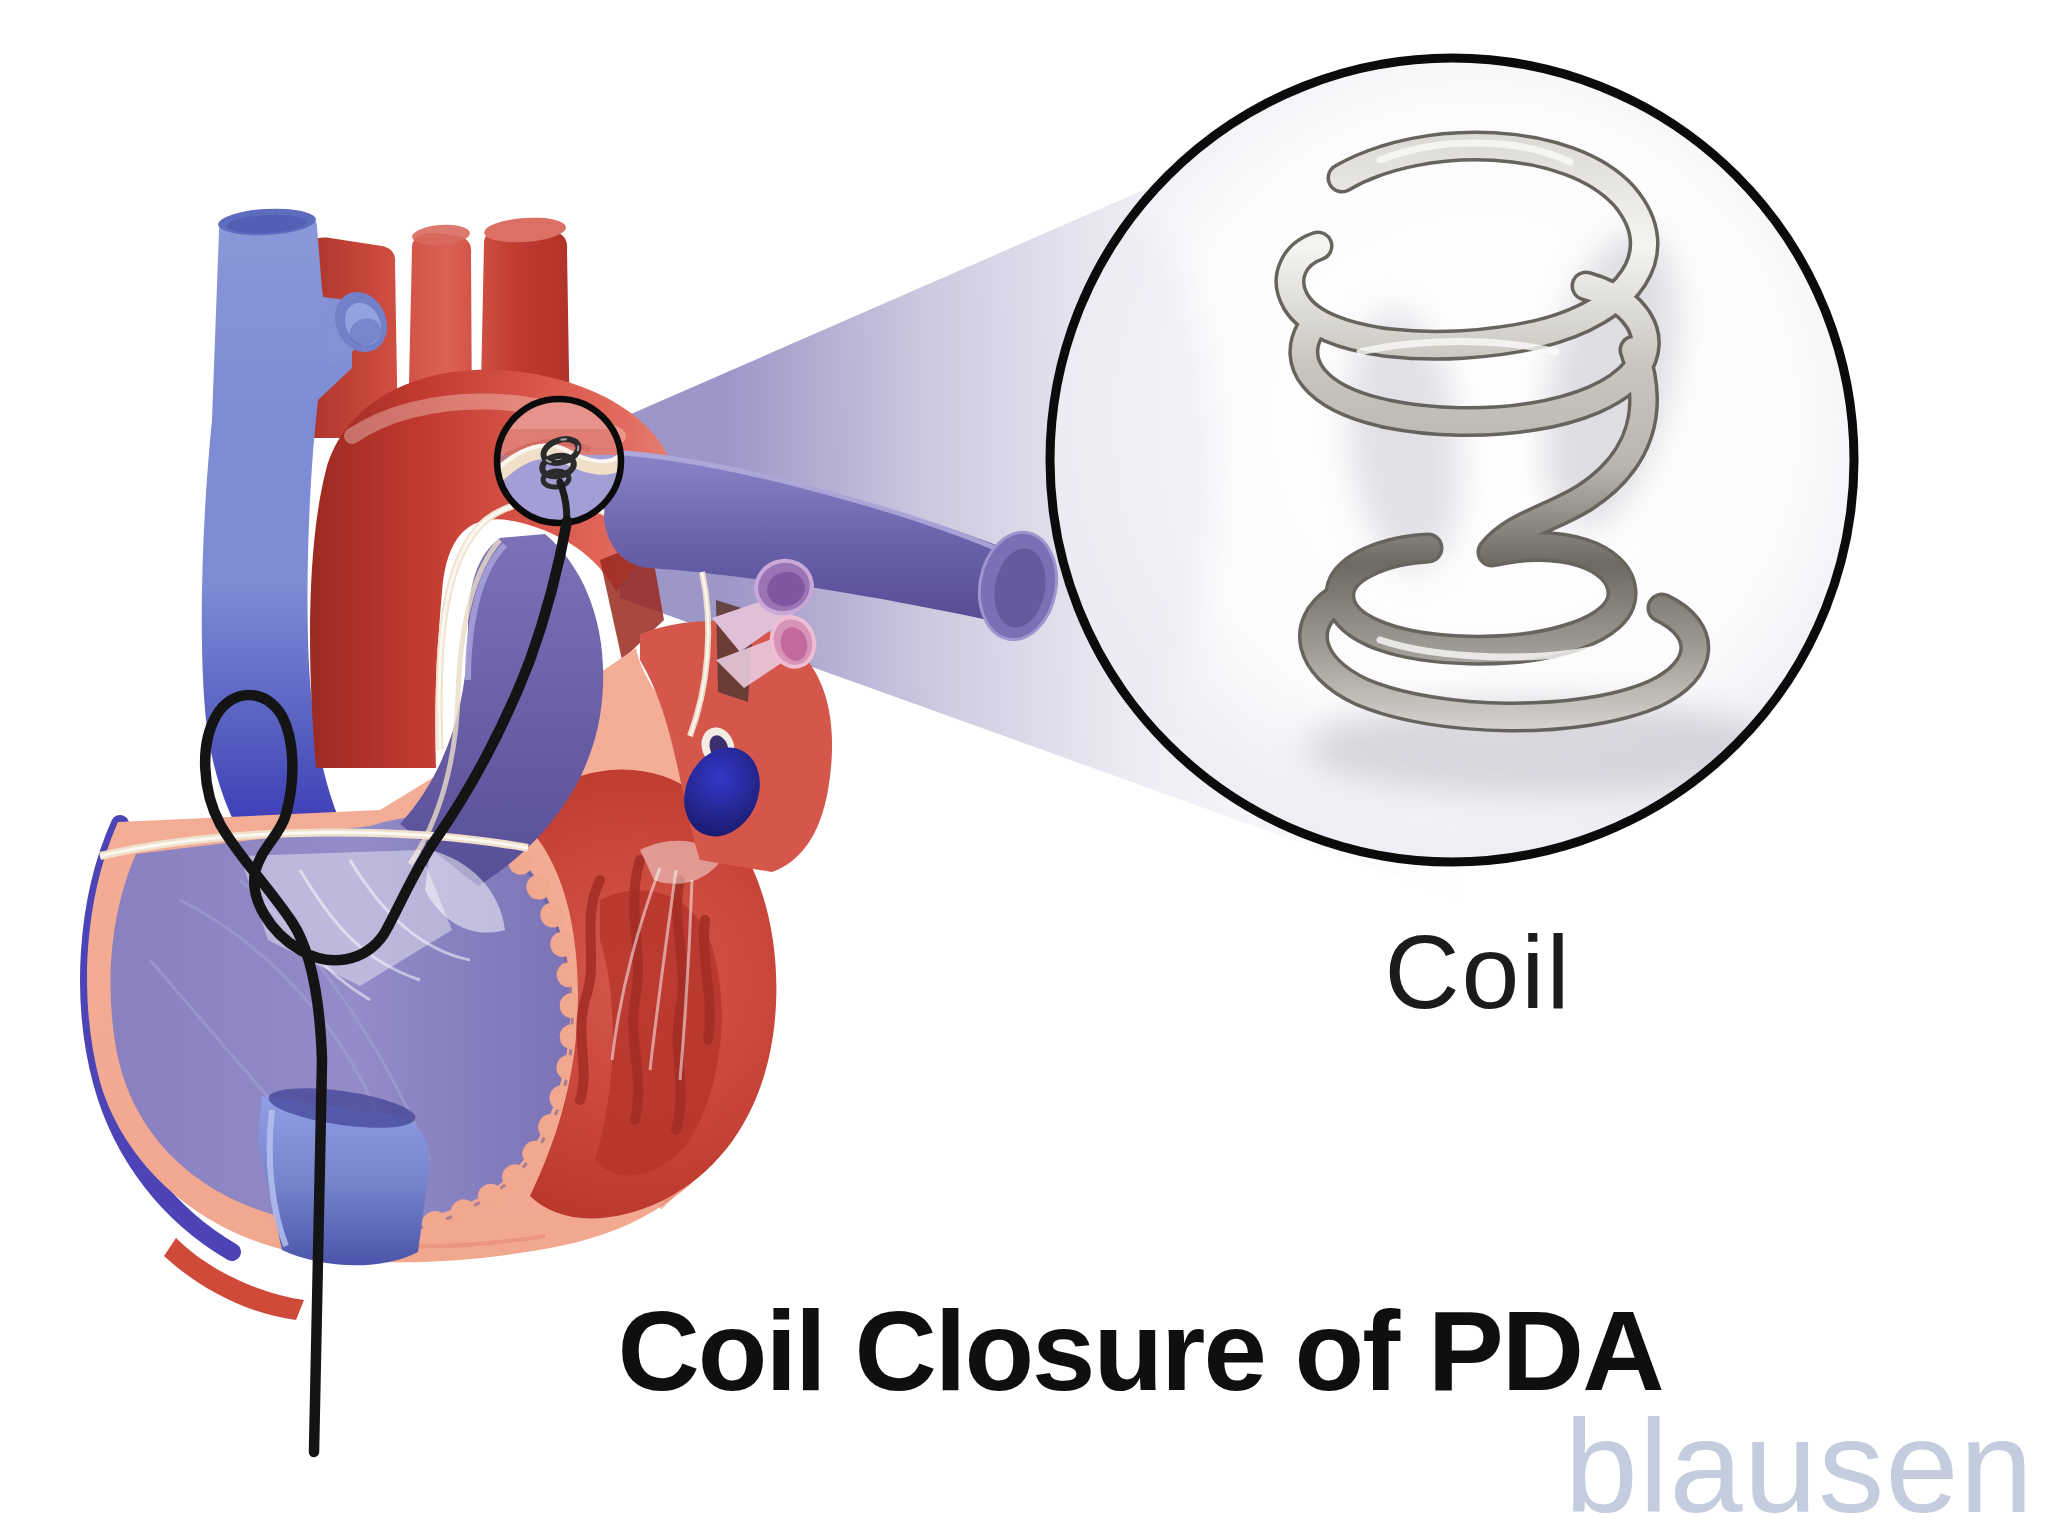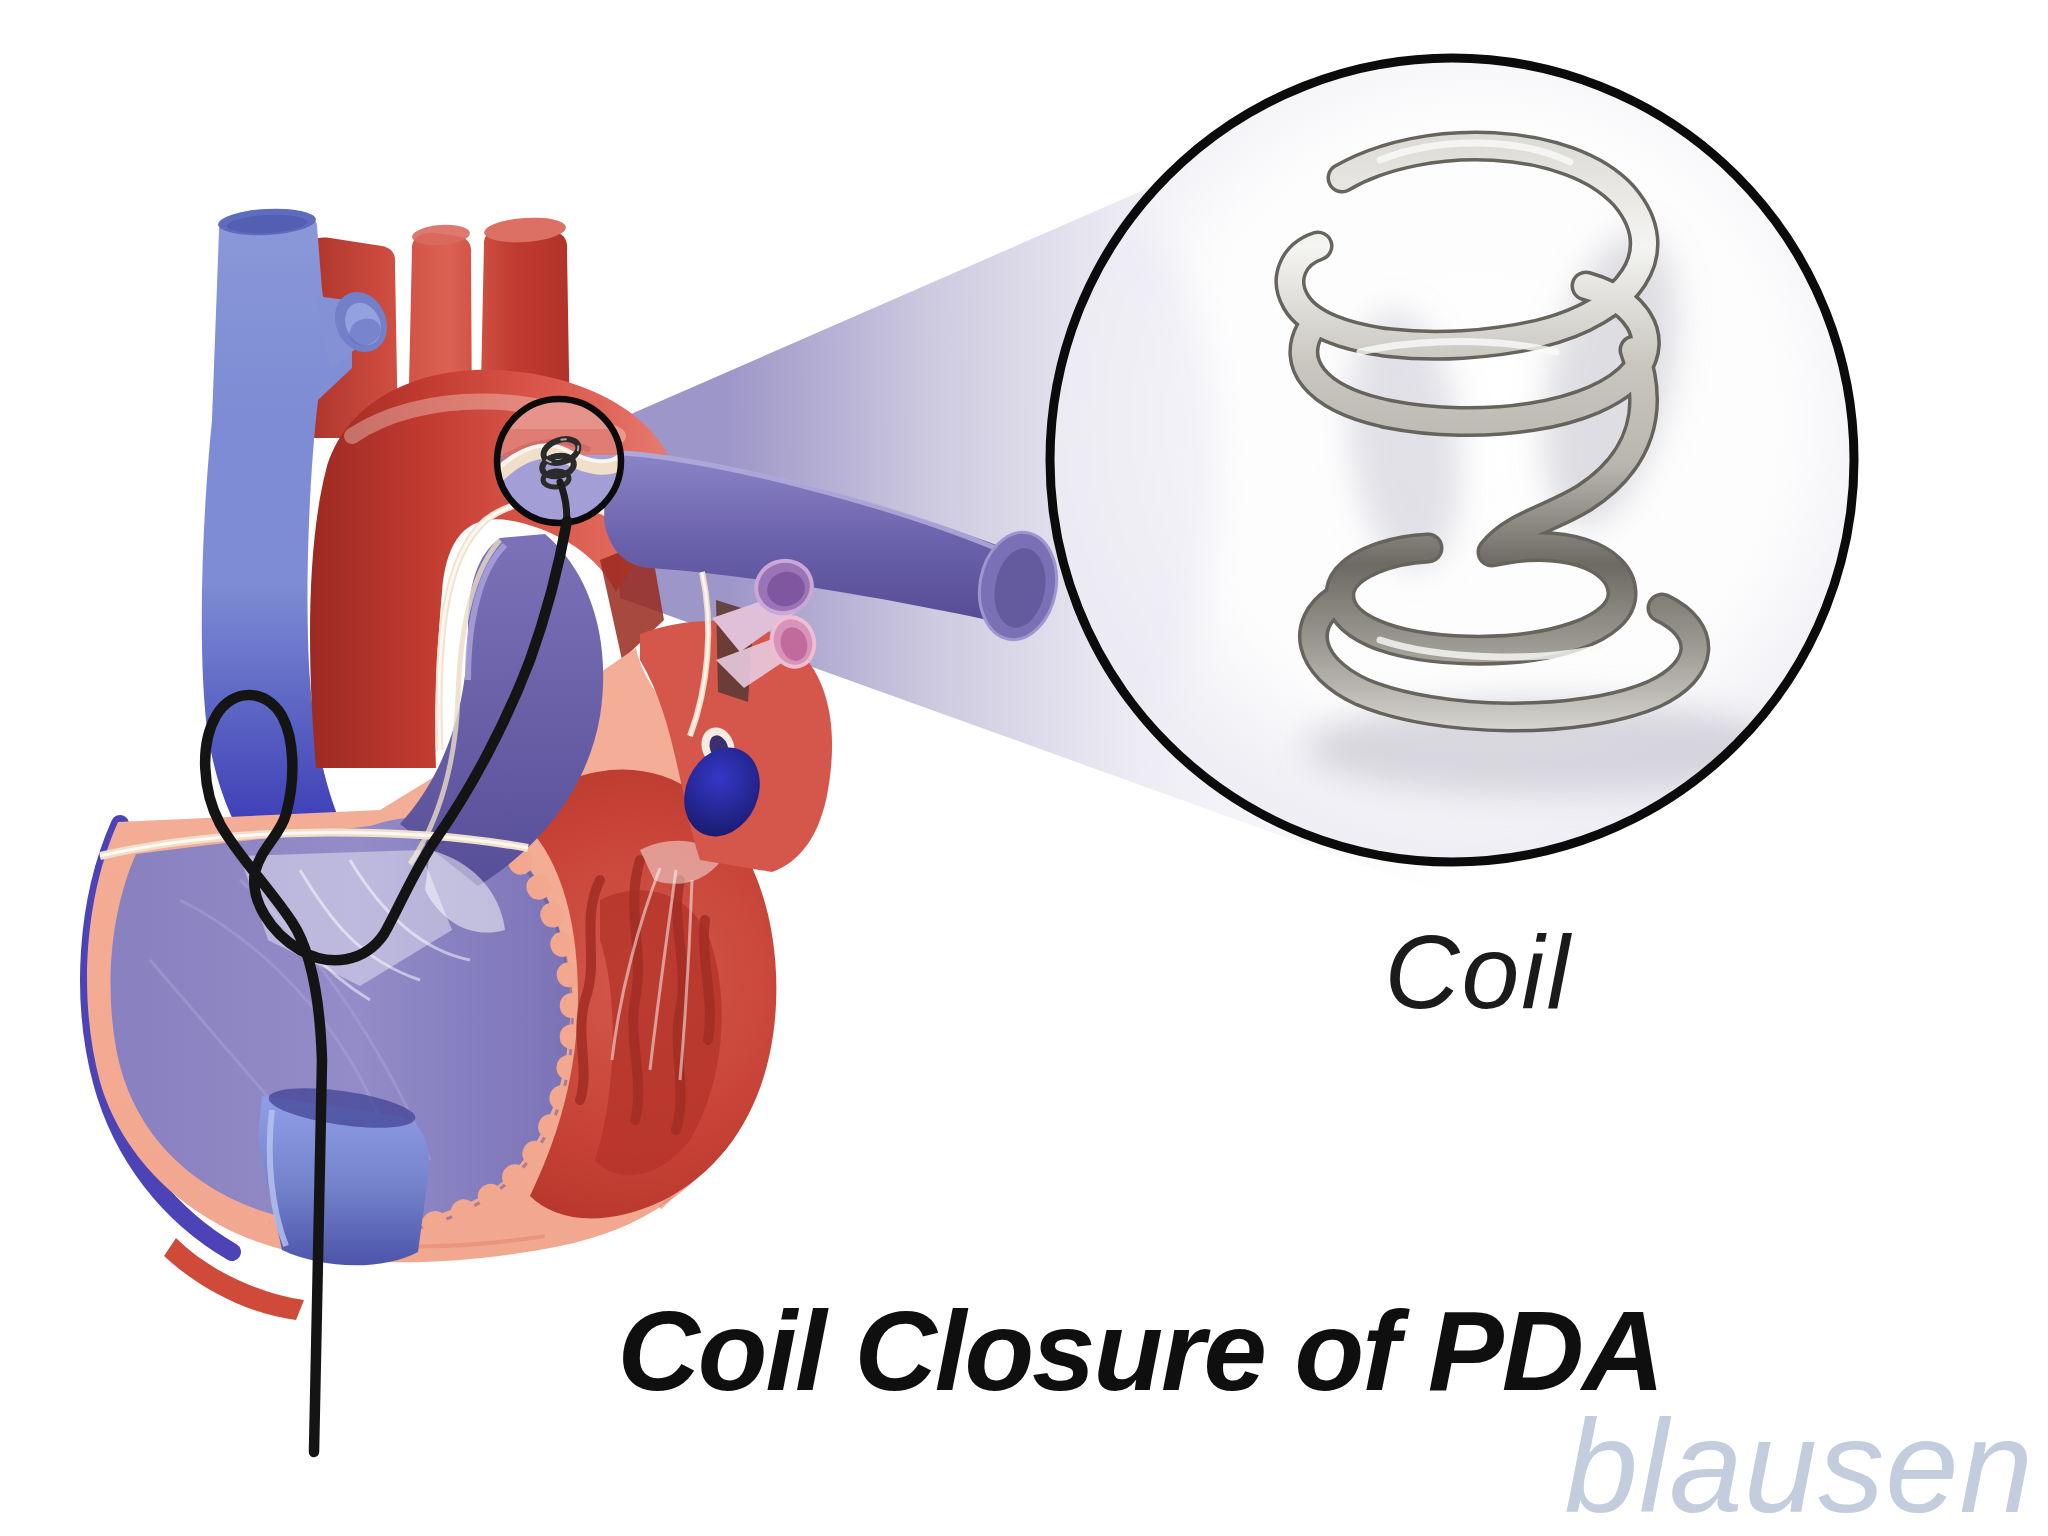--- a/index.html
+++ b/index.html
@@ -1,17 +1,17 @@
 <!DOCTYPE html>
 <html><head>
 <meta charset="utf-8">
 <style>
   html,body{margin:0;padding:0;background:#ffffff;}
   #stage{position:relative;width:2048px;height:1536px;background:#ffffff;overflow:hidden;
-         font-family:"Liberation Sans","DejaVu Sans",sans-serif;font-style:italic;}
+         font-family:"Liberation Sans","DejaVu Sans",sans-serif;}
   svg{display:block}
   text{font-family:"Liberation Sans","DejaVu Sans",sans-serif;}
   .title-text{font-weight:bold;font-size:114px;letter-spacing:-2px;}
   .coil-label-text{font-size:104px;letter-spacing:2px;}
   .watermark-text{font-size:132px;letter-spacing:1px;}
 </style>
 </head>
 <body>
 
 <div id="stage">

